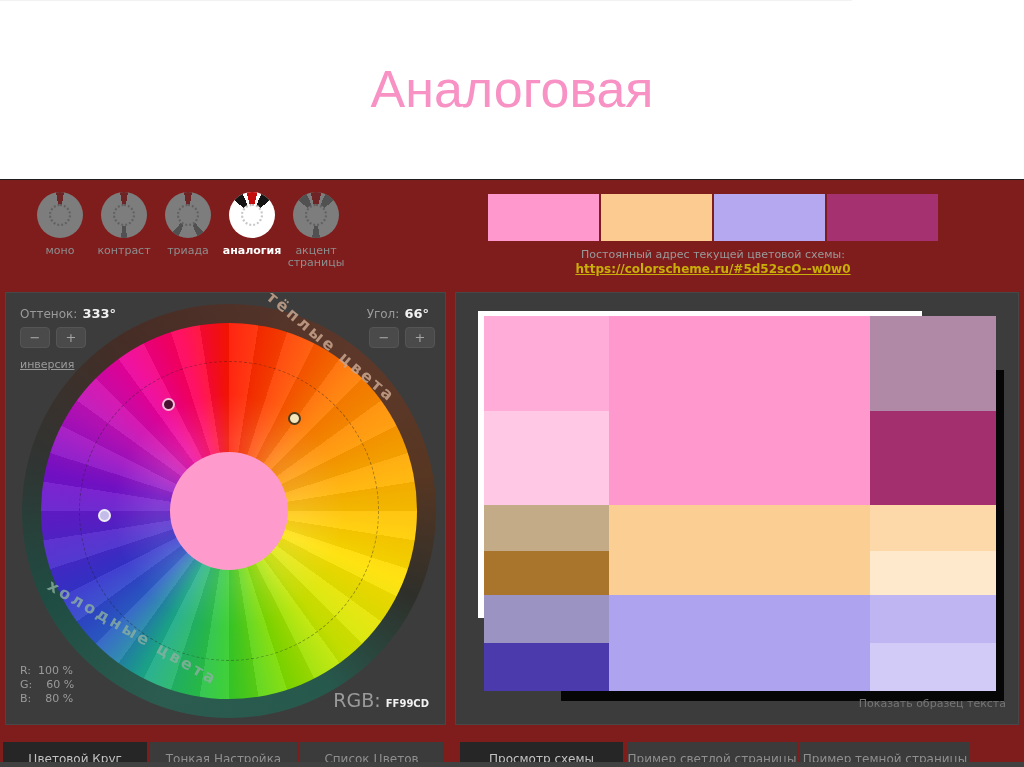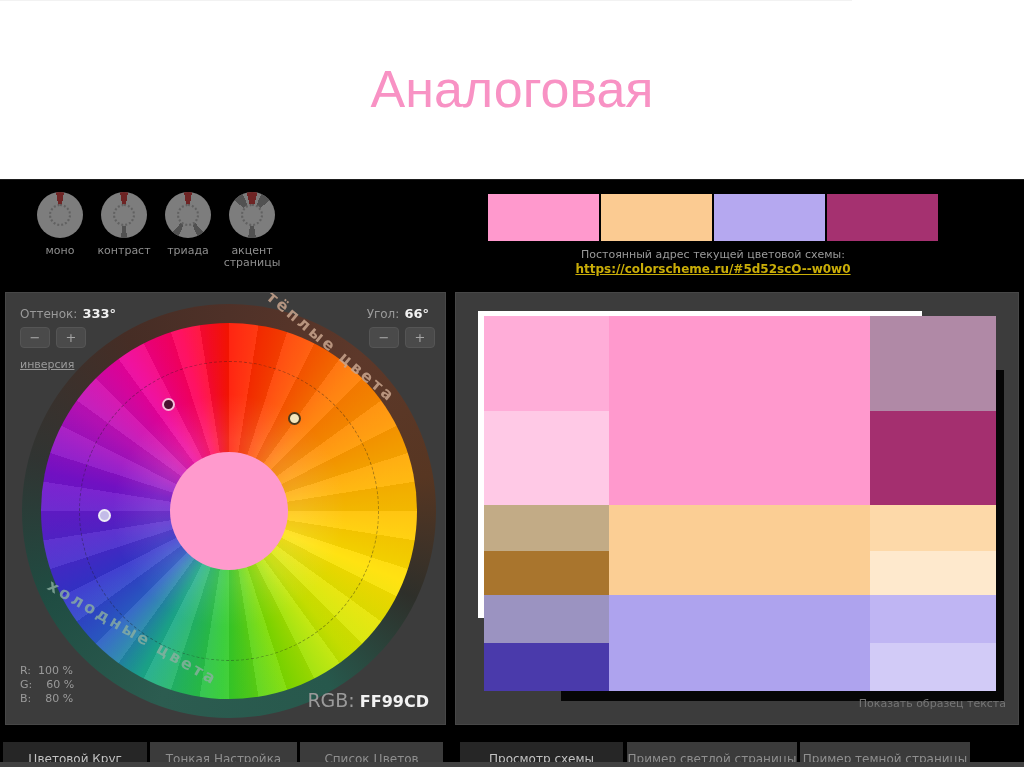--- a/index.html
+++ b/index.html
@@ -5,21 +5,21 @@
   * { margin:0; padding:0; box-sizing:border-box; }
   html,body { width:1024px; height:767px; overflow:hidden; background:#fff;
     font-family:"DejaVu Sans","Liberation Sans",sans-serif; }
   .stage { position:relative; width:852px; height:767px; background:#fff; border-top:1px solid #f2f2f2; }
 
   
   .slide-title { position:absolute; top:58px; left:0; width:1024px; text-align:center;
     font-family:"Liberation Sans",sans-serif; font-size:52px; font-weight:400; letter-spacing:0; }
 
   
-  .app { position:absolute; top:178px; left:0; width:1024px; height:589px; background:#000000; border-top:1px solid #1e1e1e; }
+  .app { position:absolute; top:178px; left:0; width:1024px; height:589px; background:#7f1d1d; border-top:1px solid #1e1e1e; }
 
   
   .dials { position:absolute; left:28px; top:12px; display:flex; }
   .dial { width:64px; display:flex; flex-direction:column; align-items:center; cursor:pointer;
     --red:#6e2424; --dark:#515151; --face:#7d7d7d; }
   .dial.active { --red:#c40d0d; --dark:#141414; --face:#ffffff; }
   .dial-ico { position:relative; width:46px; height:46px; border-radius:50%; background:var(--face); }
   .dial-ico .wedges { position:absolute; inset:0; border-radius:50%; }
   .dial.m-mono .wedges { background:conic-gradient(from 350deg,var(--red) 0 20deg,transparent 0); }
   .dial.m-contrast .wedges { background:conic-gradient(from 350deg,var(--red) 0 20deg,transparent 0),conic-gradient(from 172deg,var(--dark) 0 16deg,transparent 0); }
@@ -72,21 +72,21 @@
   .marker.warm { left:282px; top:119px; border:2px solid #4a3a1e; }
   .marker.cool { left:92px;  top:216px; border:2px solid #ededf5; }
   .arc-label { position:absolute; font-size:16px; font-weight:bold; letter-spacing:3px; z-index:4; white-space:nowrap; }
   .arc-label.warm { left:244px; top:44px;  color:rgba(201,164,141,.85); transform:rotate(40deg); }
   .arc-label.cold { left:30px;  top:330px; color:rgba(140,175,160,.8);  transform:rotate(30deg); }
 
   .rgb-readout { position:absolute; left:14px; top:371px; font-size:11px; color:#9a9a9a; line-height:14px; z-index:6; }
   .rgb-readout .num { display:inline-block; width:42px; text-align:right; }
   .rgb-hex { position:absolute; right:16px; top:396px; z-index:6; }
   .rgb-hex .lbl { font-size:19px; }
-  .rgb-hex .val { font-size:16px; }
+  .rgb-hex .val { font-size:10px; }
 
   
   .page-white { position:absolute; left:22px; top:18px; width:444px; height:307px; background:#ffffff; }
   .page-shadow { position:absolute; left:105px; top:77px; width:443px; height:331px; background:#060606; }
   .mosaic { position:absolute; left:28px; top:23px; width:512px; height:375px; display:flex; }
   .col { display:flex; flex-direction:column; }
   .col.c-left  { width:125px; }
   .col.c-mid   { width:261px; }
   .col.c-right { width:126px; }
   .b { width:100%; }
@@ -126,20 +126,27 @@
             <div class="hole"></div>
           </div>
         <div class="dial-label">контраст</div>
       </div>
       <div class="dial m-triada">
         <div class="dial-ico">
             <div class="wedges"></div>
             <div class="hole"></div>
           </div>
         <div class="dial-label">триада</div>
+      </div>
+      <div class="dial m-analog active">
+        <div class="dial-ico">
+            <div class="wedges"></div>
+            <div class="hole"></div>
+          </div>
+        <div class="dial-label">аналогия</div>
       </div>
       <div class="dial m-accent">
         <div class="dial-ico">
             <div class="wedges"></div>
             <div class="hole"></div>
           </div>
         <div class="dial-label">акцент страницы</div>
       </div>
     </div>
 

